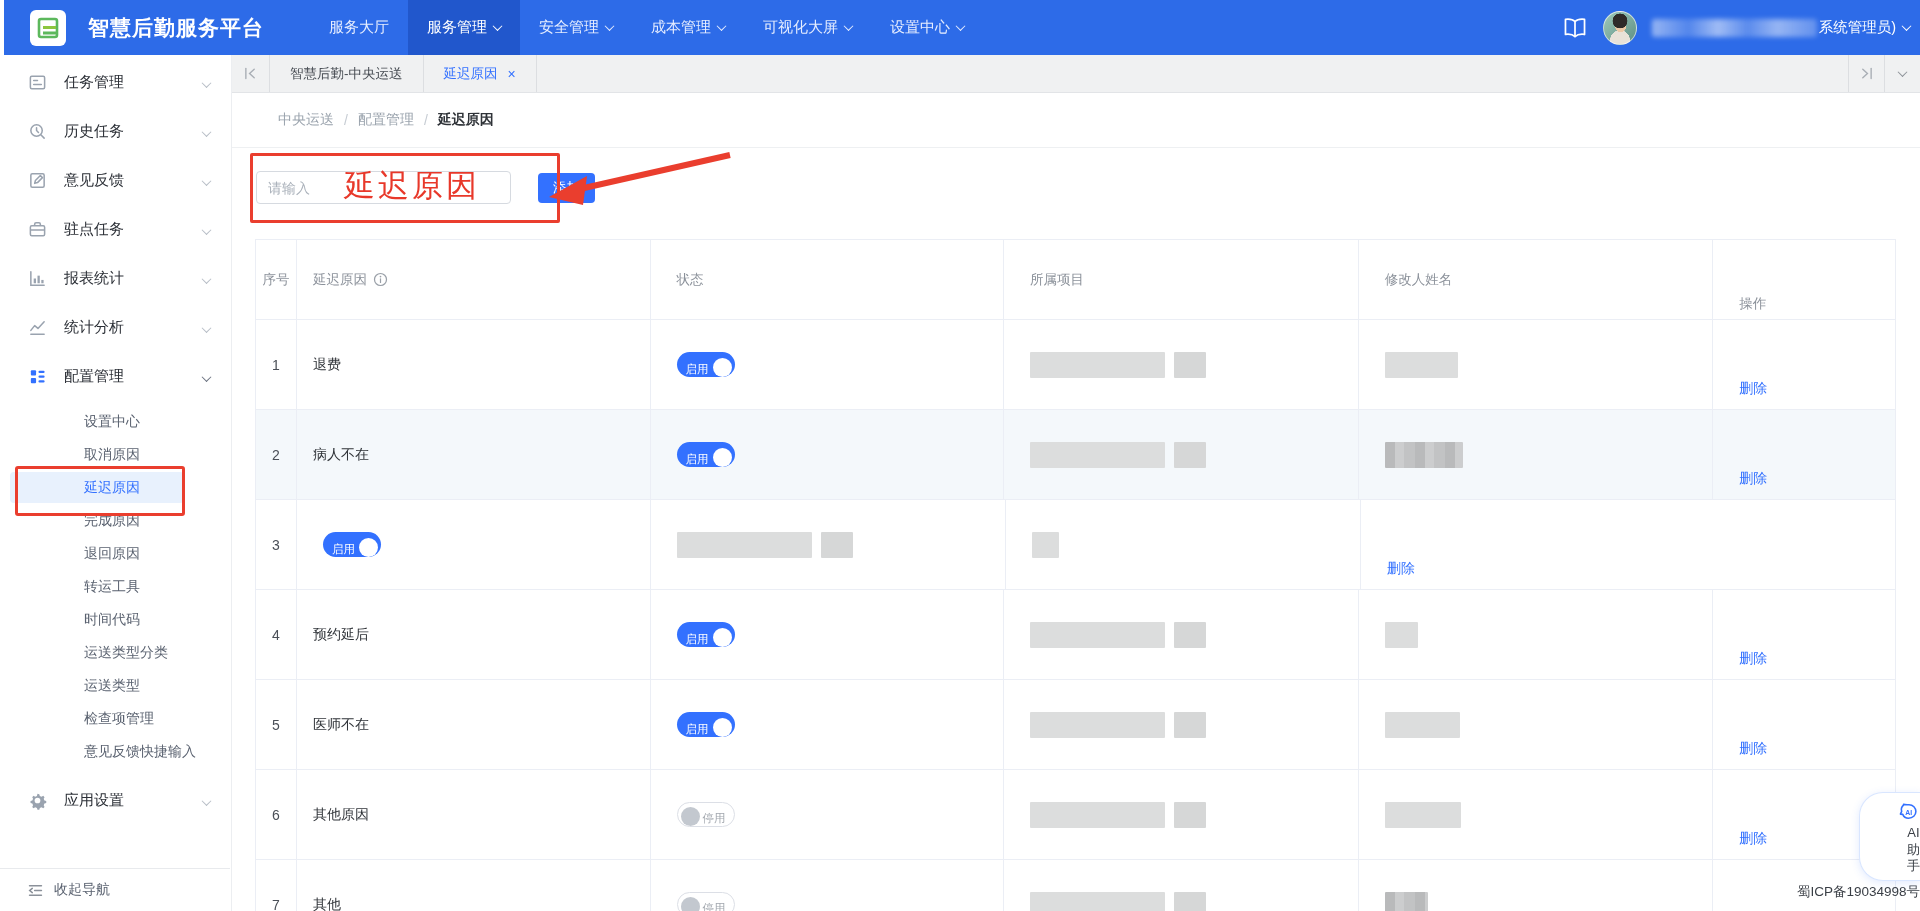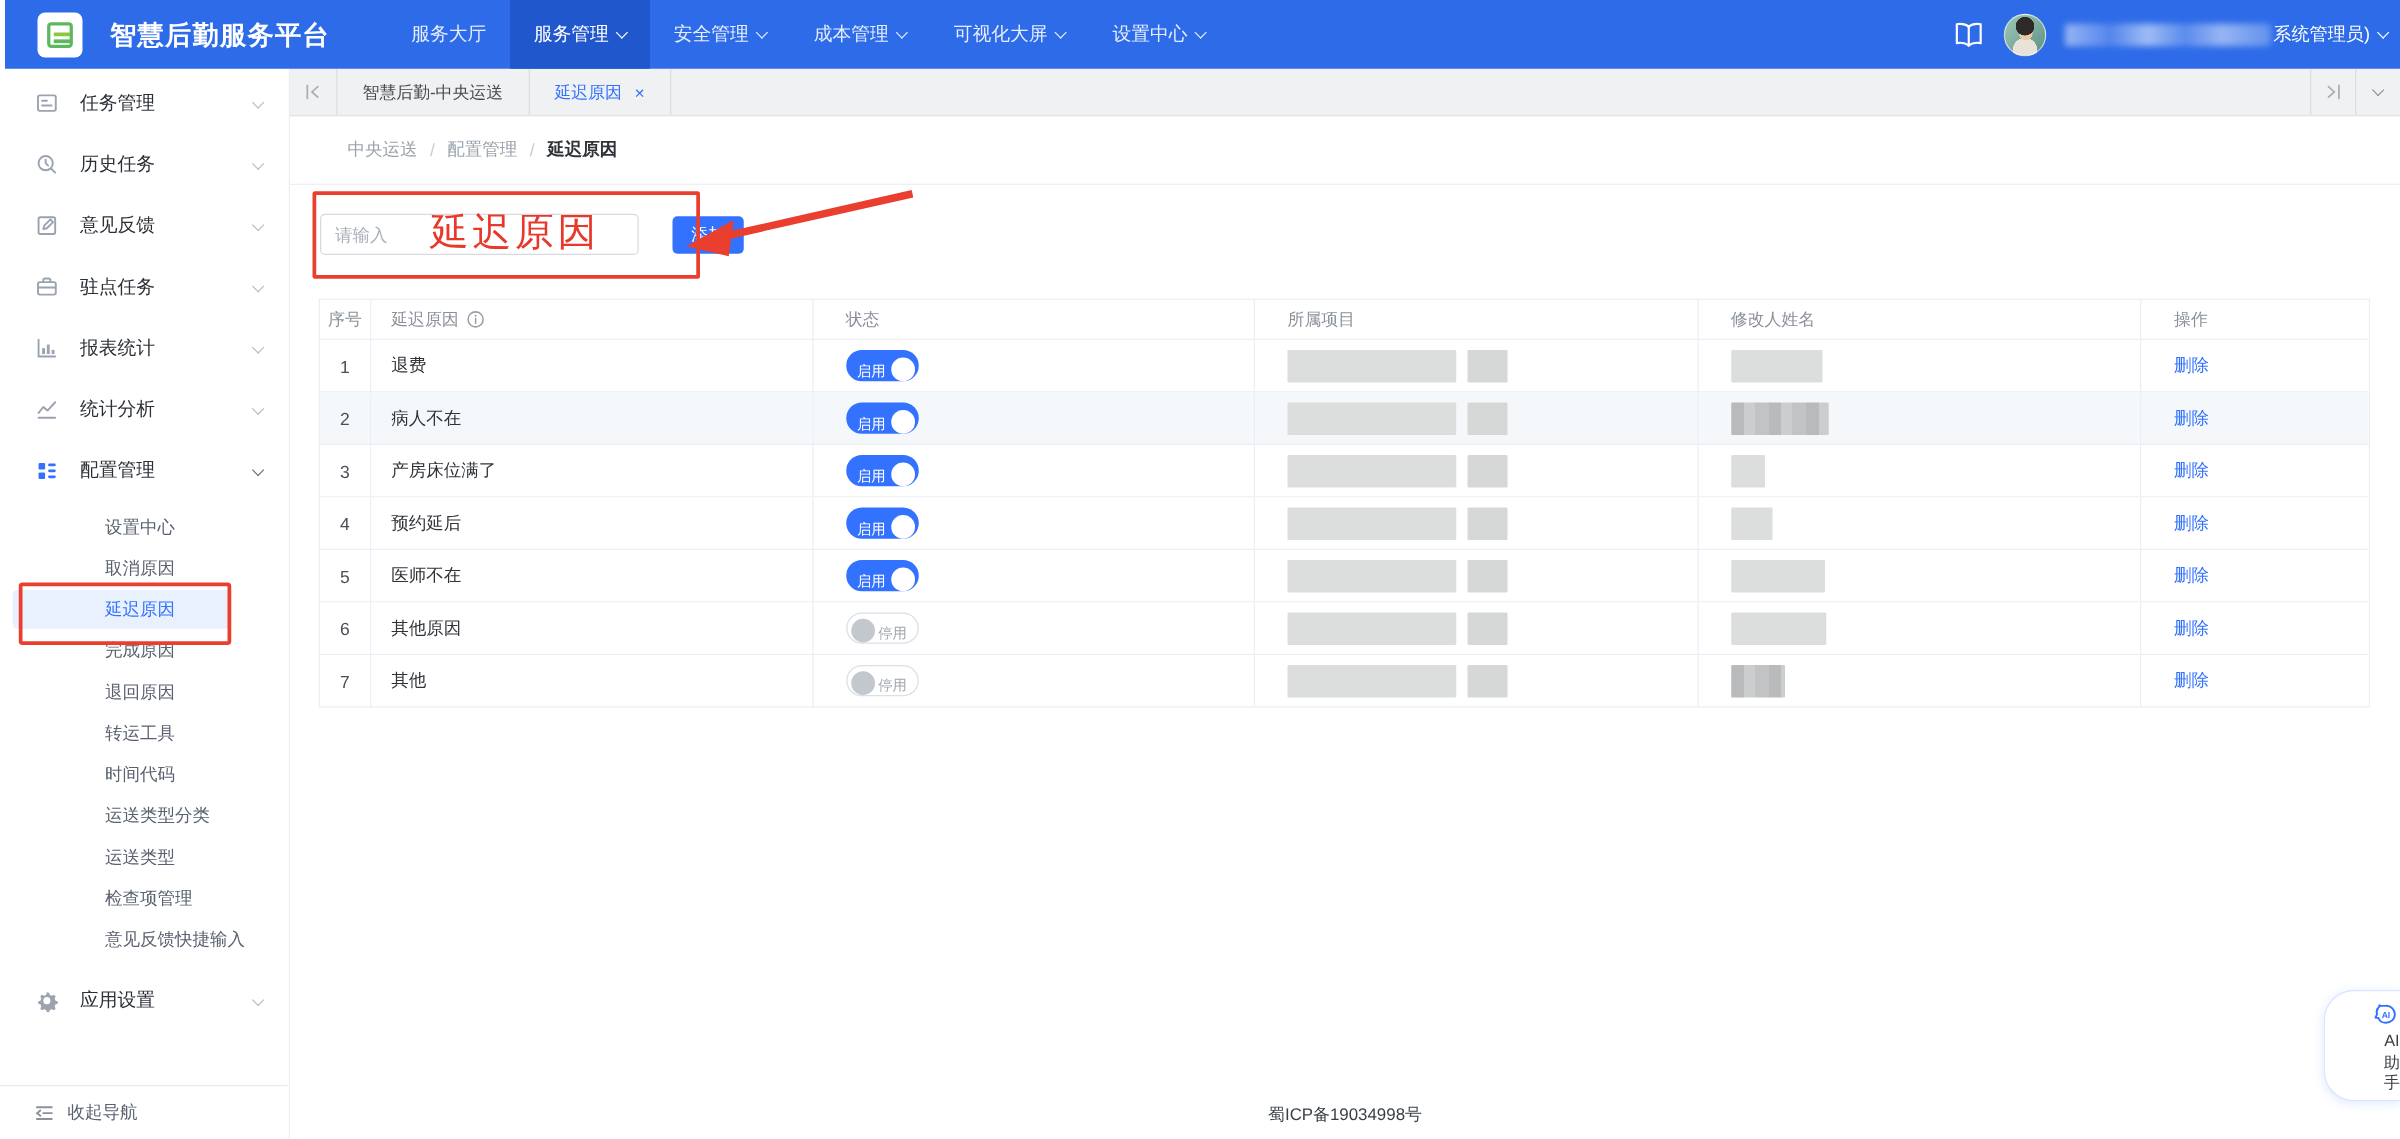--- a/index.html
+++ b/index.html
@@ -70,21 +70,21 @@
   .anno-box-form { left:18px; top:60px; width:310px; height:70px; }
   .anno-text { position:absolute; left:112px; top:72px; font-size:31px; color:#e8382a; letter-spacing:3px; z-index:41; pointer-events:none; white-space:nowrap; }
   .anno-arrow { position:absolute; left:0; top:0; width:560px; height:140px; z-index:41; pointer-events:none; }
   .anno-box-side { position:absolute; left:15px; top:411px; width:170px; height:50px; border:3px solid #ea3e2e; border-radius:3px; z-index:40; pointer-events:none; }
 
   
   .grid { position:absolute; left:23px; top:146px; width:1641px; border:1px solid #ebeef5; border-bottom:none; font-size:14px; }
   .grid-row { display:flex; border-bottom:1px solid #ebeef5; background:#fff; }
   .grid-row.highlight { background:#f4f8fb; }
   .grid-cell { display:flex; align-items:center; border-right:1px solid #ebeef5; padding-left:16px; min-height:41px; }
-  .grid-cell:last-child { border-right:none; }
+  .grid-cell:last-child { border-right:none;margin-top:48px; }
   .grid-head .grid-cell { min-height:31px; color:#8b919a; font-size:13.5px; }
   .c0 { width:41px; justify-content:center; padding-left:0; }
   .c1 { width:354px; }
   .c2 { width:354px; padding-left:26px; }
   .c3 { width:355px; padding-left:26px; }
   .c4 { width:355px; padding-left:26px; }
   .c5 { width:182px; padding-left:26px; }
   .grid-head .c2, .grid-head .c3, .grid-head .c4, .grid-head .c5 { padding-left:26px; }
   .seq { color:#4a4f57; }
   .reason-text { color:#2f3338; }
@@ -97,21 +97,21 @@
   .toggle.off { background:#fff; border:1px solid #dcdfe6; padding:15px 8px 0 3px; justify-content:space-between; }
   .toggle.off .t-label { color:#a2a7ae; font-size:11.5px; }
   .toggle.off .t-knob { width:19px; height:19px; background:#c3c8cf; border-radius:50%; }
 
   .blk { height:26px; background:#dcdddd; border-radius:1px; }
   .blk.small { background:#d6d7d7; }
   .blk.dark { background:repeating-linear-gradient(90deg,#b9babb 0 10px,#cccdce 10px 19px,#c2c3c4 19px 30px); }
   .blk-group { display:flex; gap:9px; align-items:center; }
   .del-link { color:#3371ff; cursor:pointer; }
 
-  .footer { position:absolute; left:0; right:0; bottom:10px; text-align:center; color:#3a3f46; font-size:13.5px; z-index:5; }
+  .footer { position:absolute; left:0; right:0; bottom:10px; text-align:right; color:#3a3f46; font-size:13.5px; z-index:5; }
 
   
   .ai-widget { position:absolute; right:0; top:792px; width:61px; height:89px; background:#fff; border:1px solid #d9e6ff; border-right:none; border-radius:24px 0 0 24px; box-shadow:0 2px 8px rgba(51,113,255,.15); display:flex; flex-direction:column; align-items:flex-end; padding-top:8px; cursor:pointer; z-index:35; }
   .ai-lines { margin-top:2px; display:flex; flex-direction:column; align-items:center; color:#3a3f46; font-size:13px; line-height:16.5px; }
 </style>
 </head>
 <body>
 
 <div id="app">
 
@@ -404,23 +404,20 @@
             </div>
             <div class="grid-cell c4">
               <span class="blk dark" style="width: 78px;"></span>
             </div>
             <div class="grid-cell c5">
               <span class="del-link">删除</span>
             </div>
           </div>
           <div class="grid-row">
             <div class="grid-cell c0 seq">3</div>
-            <div class="grid-cell c1">
-              <span class="reason-text">产房床位满了</span>
-            </div>
             <div class="grid-cell c2">
               <div class="toggle on">
                 <span class="t-label">启用</span>
                 <span class="t-knob"></span>
               </div>
             </div>
             <div class="grid-cell c3">
               <div class="blk-group">
                 <span class="blk" style="width: 135px;"></span>
                 <span class="blk small" style="width: 32px;"></span>

